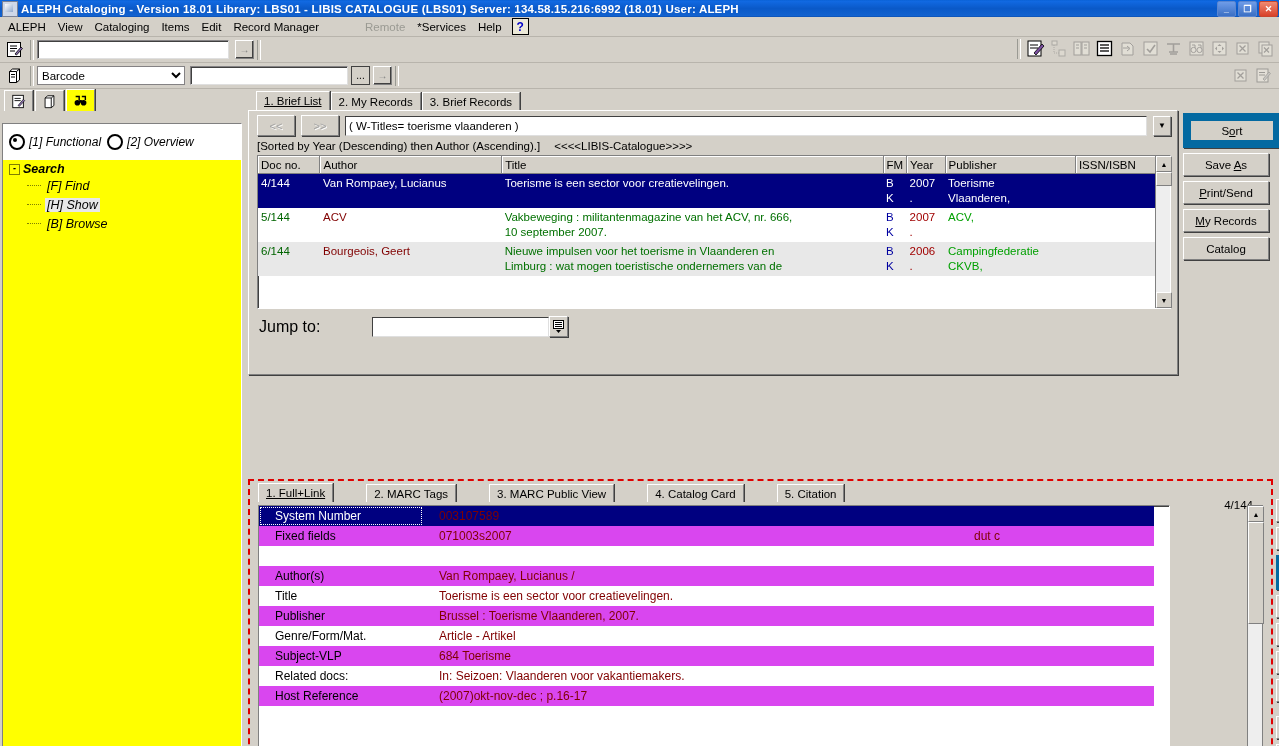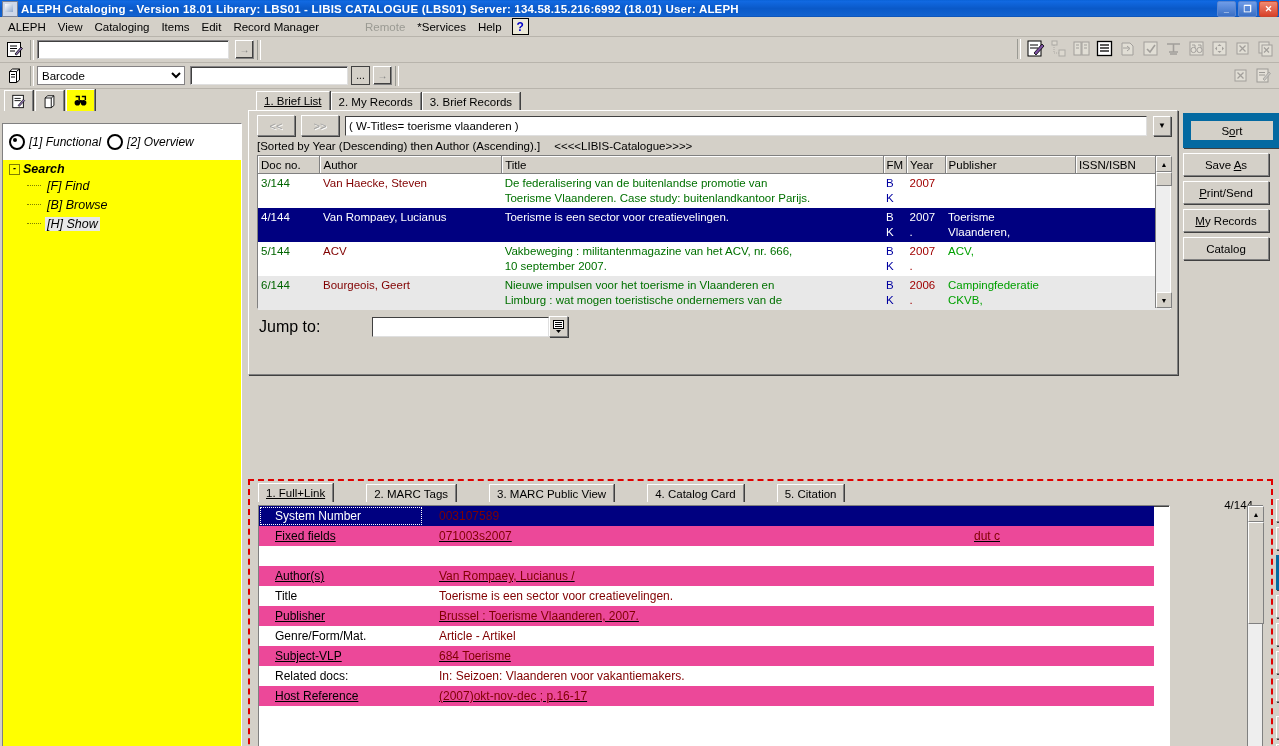--- a/index.html
+++ b/index.html
@@ -231,21 +231,21 @@
   #lowerinner{position:relative;width:100%;height:100%;background:#d4d0c8;}
   #detailwrap{
     position:absolute;left:8px;top:24px;width:910px;height:290px;
     border:1px solid #808080;border-right-color:#fff;border-bottom-color:#fff;
     box-shadow:inset 1px 1px 0 #404040;background:#fff;overflow:hidden;
   }
   table.detail{border-collapse:collapse;width:895px;table-layout:fixed;font-size:12px;}
   table.detail td{padding:1px 0 1px 16px;height:18px;line-height:18px;white-space:nowrap;}
   table.detail td.lab{width:148px;}
   table.detail td.val{color:#800000;}
-  tr.d-grey{background:#ec4899;text-decoration:underline;}
+  tr.d-grey{background:#d946ef;}
   tr.d-white{background:#fff;}
   tr.d-sel{background:#000080;}
   tr.d-sel td{color:#fff;}
   tr.d-sel td.lab{outline:1px dotted #fff;outline-offset:-2px;}
   #detailscroll{
     position:absolute;right:8px;top:24px;width:14px;height:290px;background:#eeeeee;
     border:1px solid #808080;
   }
   #lowerbtns{position:absolute;right:-95px;top:18px;width:90px;}
   #reccount{
@@ -460,25 +460,25 @@
         <div class="tree-root">
           <span class="expander">-</span>
           <span>Search</span>
         </div>
         <div class="tree-child">
           <span class="stem"></span>
           <span class="lbl">[F] Find</span>
         </div>
         <div class="tree-child">
           <span class="stem"></span>
-          <span class="lbl">[B] Browse</span>
+          <span class="lbl sel">[H] Show</span>
         </div>
         <div class="tree-child">
           <span class="stem"></span>
-          <span class="lbl sel">[H] Show</span>
+          <span class="lbl">[B] Browse</span>
         </div>
       </div>
     </div>
   </div>
 
   <div id="rightside">
 
     <div id="upperpane">
       <div class="tabstrip" style="width:930px;">
         <div class="tab active">1. Brief List</div>
@@ -514,31 +514,20 @@
                 <th>Doc no.</th>
                 <th>Author</th>
                 <th>Title</th>
                 <th>FM</th>
                 <th>Year</th>
                 <th>Publisher</th>
                 <th>ISSN/ISBN</th>
               </tr>
             </thead>
             <tbody>
-              <tr class="r-white">
-                <td class="c-doc">3/144</td>
-                <td class="c-auth">Van Haecke, Steven</td>
-                <td class="c-title">De federalisering van de buitenlandse promotie van
-Toerisme Vlaanderen. Case study: buitenlandkantoor Parijs.</td>
-                <td class="c-fm">B
-K</td>
-                <td class="c-year">2007</td>
-                <td class="c-pub"></td>
-                <td></td>
-              </tr>
               <tr class="r-sel">
                 <td class="c-doc">4/144</td>
                 <td class="c-auth">Van Rompaey, Lucianus</td>
                 <td class="c-title">Toerisme is een sector voor creatievelingen.</td>
                 <td class="c-fm">B
 K</td>
                 <td class="c-year">2007
 .</td>
                 <td class="c-pub">Toerisme
 Vlaanderen,</td>

